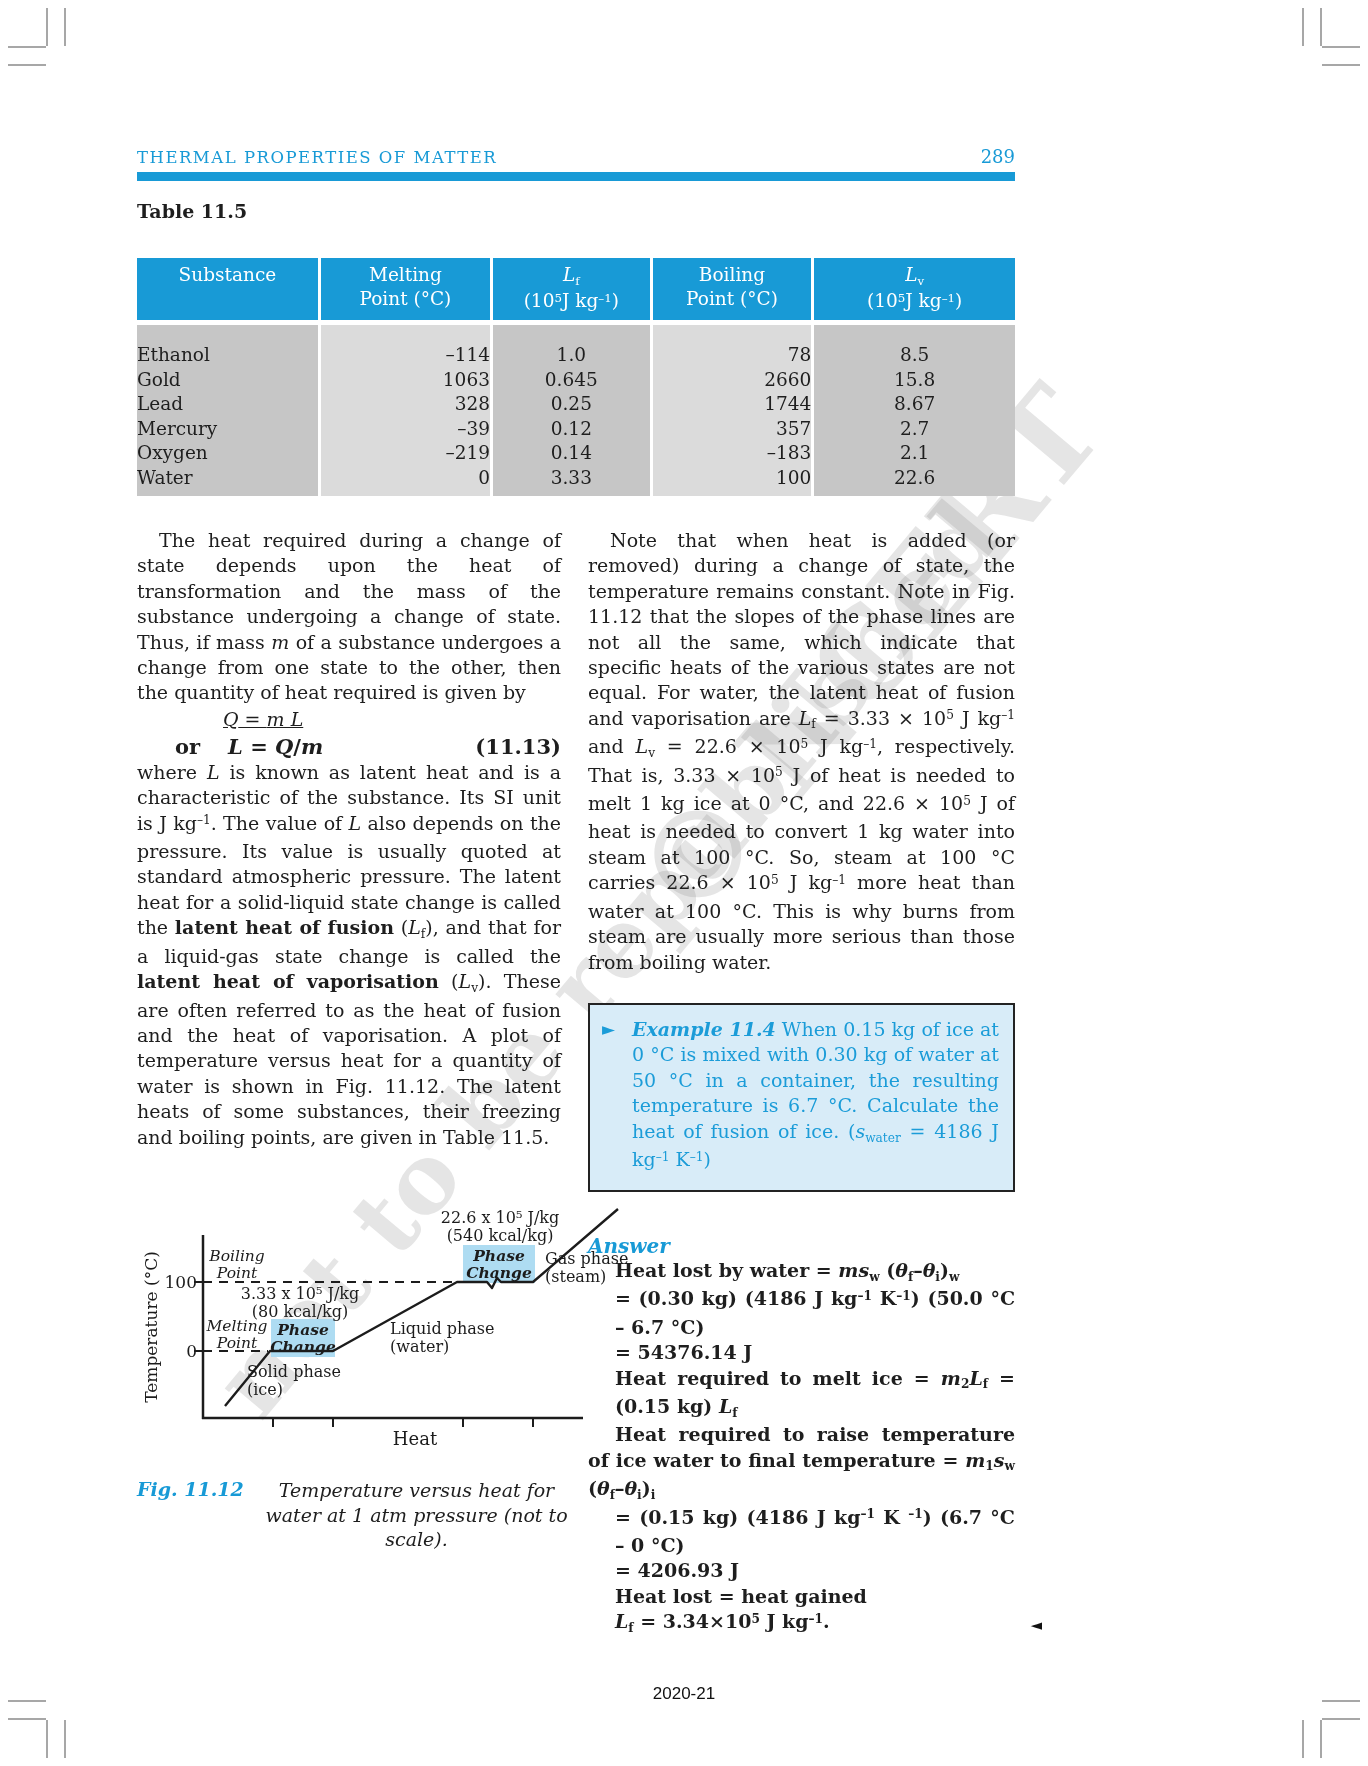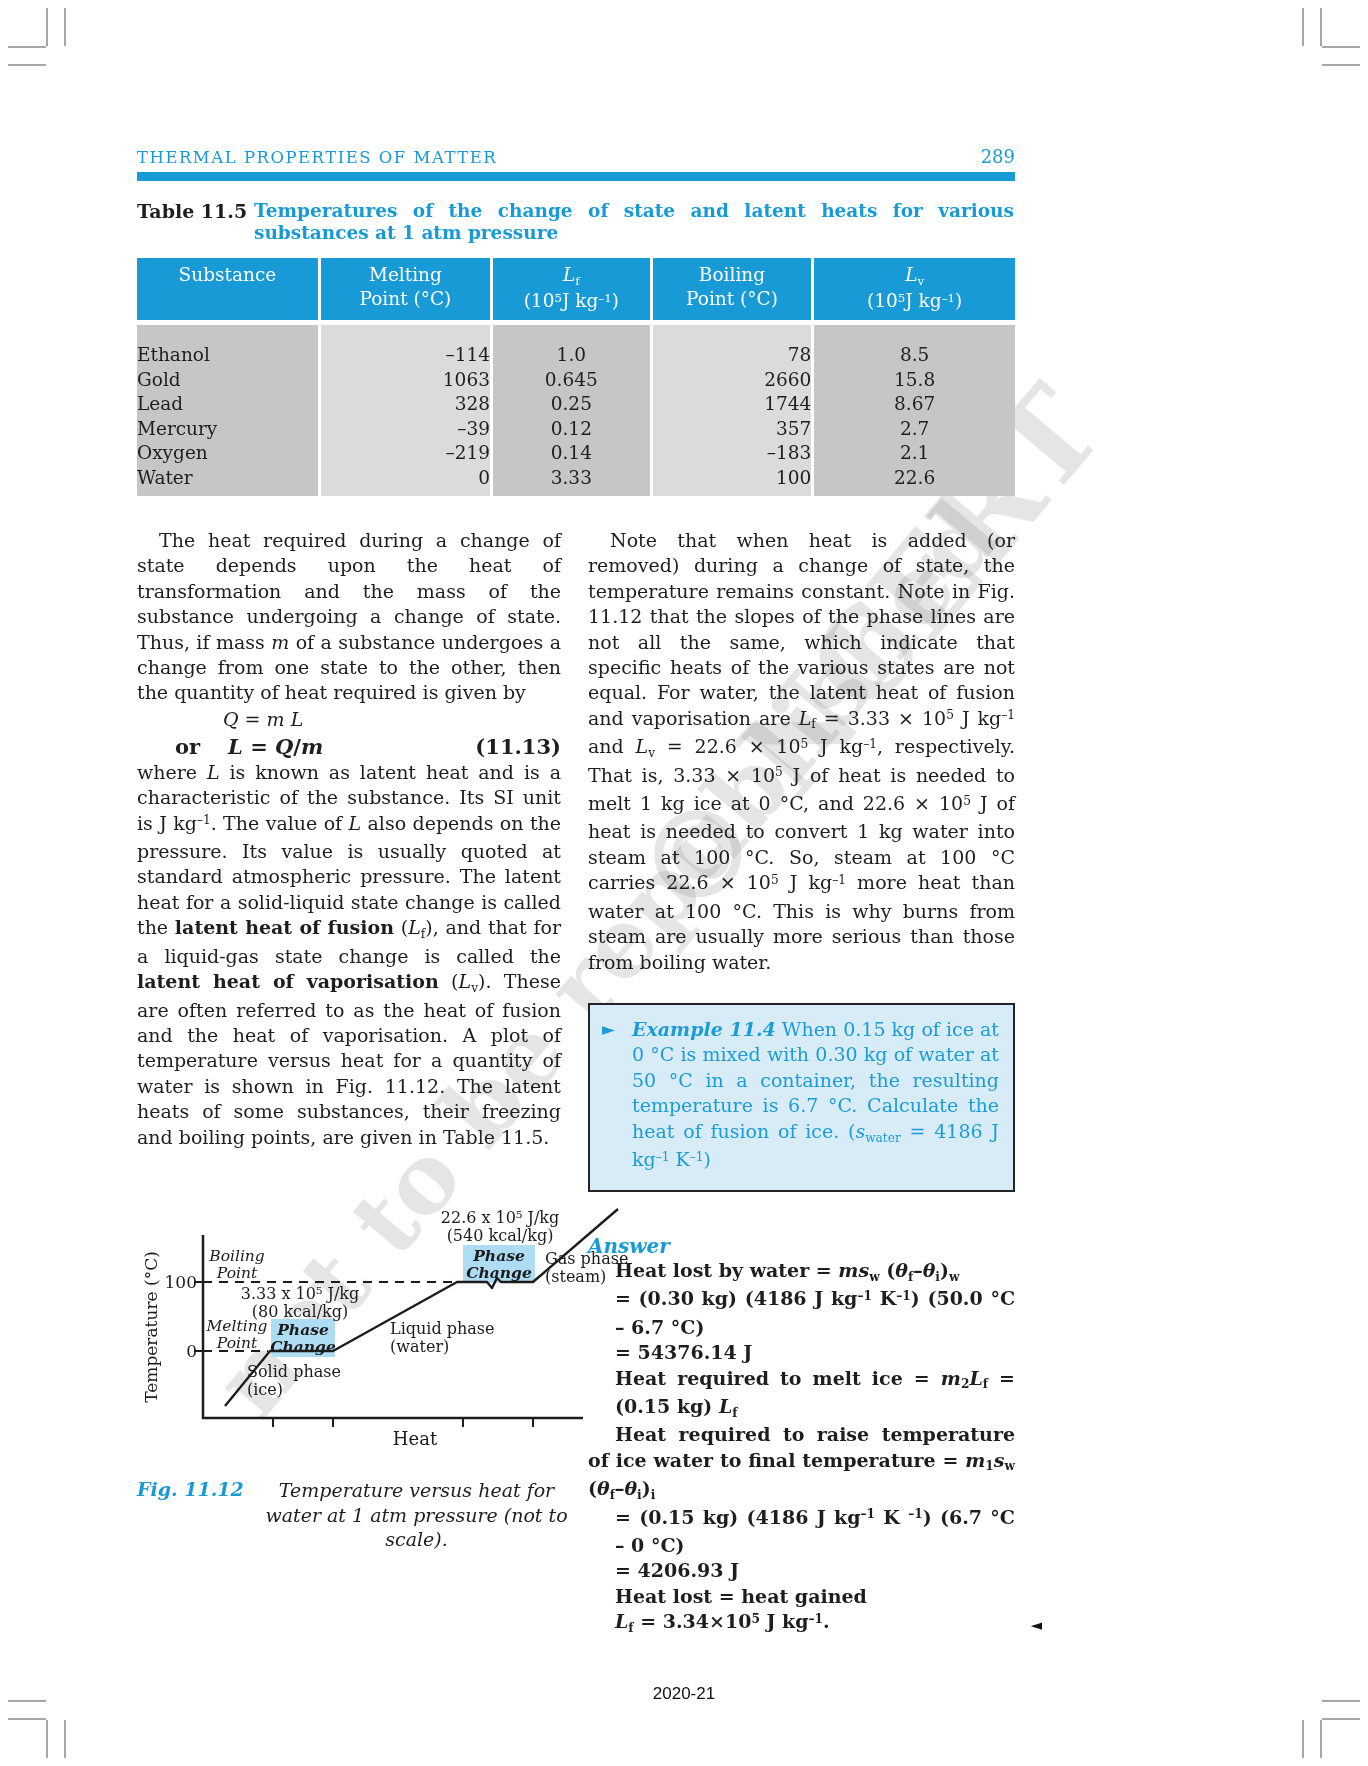--- a/index.html
+++ b/index.html
@@ -39,21 +39,21 @@
   td.cell-sub{padding-left:36px;}
   td.num-r{text-align:right;padding-right:55px;}
   td.num-c{text-align:center;}
   tr.first td{padding-top:18px;}
   tr.last td{padding-bottom:5px;}
   
   .colL{position:absolute;left:137px;top:528px;width:424px;}
   .colR{position:absolute;left:588px;top:528px;width:427px;}
   .body-p{font-size:19px;line-height:25.4px;text-align:justify;margin:0;}
   .indent{text-indent:22px;}
-  .eq-line{font-size:19px;line-height:27px;margin-left:86px;}
+  .eq-line{font-size:19px;line-height:27px;margin-left:86px;text-decoration:underline;}
   .eq-line2{font-size:21px;line-height:27px;position:relative;font-weight:bold;}
   .eq-word{margin-left:38px;margin-right:28px;}
   .eq-num{position:absolute;right:0;top:0;}
   .it{font-style:italic;}
   .bd{font-weight:bold;}
   .bdit{font-weight:bold;font-style:italic;}
   .sb{font-size:0.64em;position:relative;top:0.30em;}
   .sp{font-size:0.64em;position:relative;top:-0.45em;}
   .glyph{font-family:"DejaVu Sans",sans-serif;}
   
@@ -105,21 +105,20 @@
   <div class="wm wm2">not to be republished</div>
 
   <div class="runhead">
     <span class="runtitle">THERMAL PROPERTIES OF MATTER</span>
     <span class="pageno">289</span>
   </div>
   <div class="rule"></div>
 
   <div class="tcap">
     <span class="tcap-label">Table 11.5</span>
-    <span class="tcap-title">Temperatures of the change of state and latent heats for various substances at 1 atm pressure</span>
   </div>
 
   <table class="dt">
     <colgroup>
       <col style="width:20.6%">
         <col style="width:19.6%">
         <col style="width:18.2%">
       <col style="width:18.4%">
         <col style="width:23.2%">
     </colgroup>

